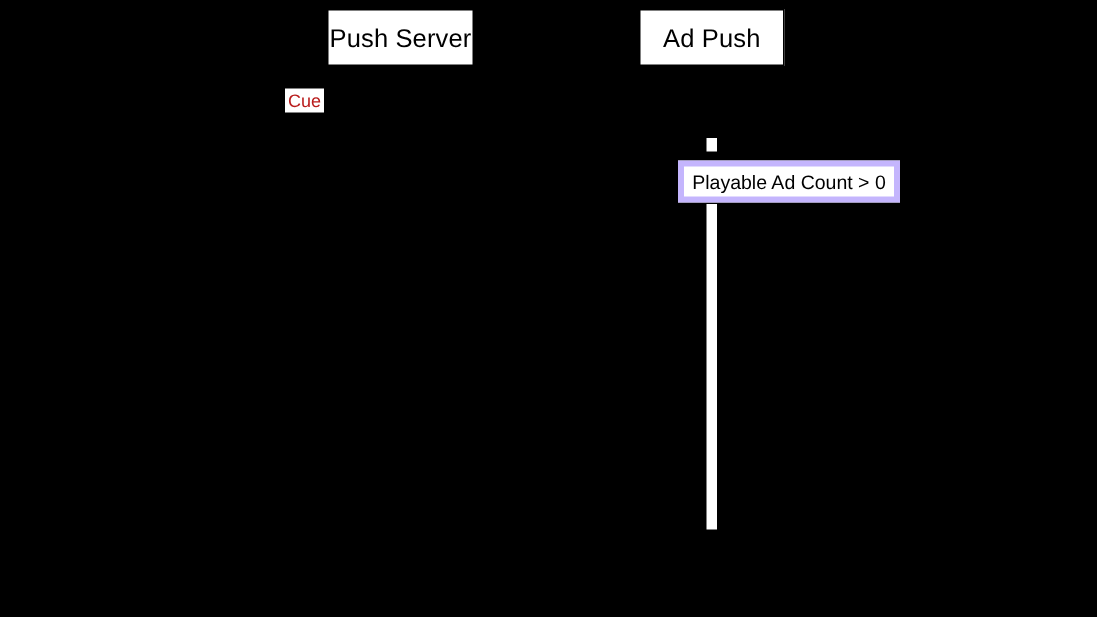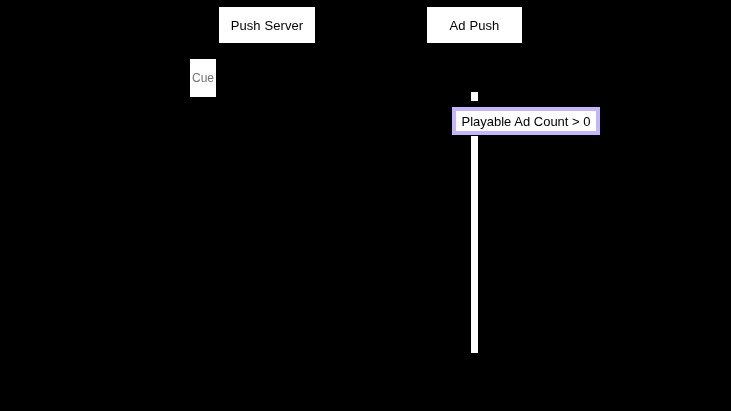--- a/index.html
+++ b/index.html
@@ -18,33 +18,33 @@
   
   .participant {
     position: absolute;
     background: #ffffff;
     color: #000000;
     border: 1px solid #000000;
     box-sizing: border-box;
     display: flex;
     align-items: center;
     justify-content: center;
-    font-size: 13px;
+    font-size: 17px;
     line-height: 1;
     letter-spacing: 0.1px;
     white-space: nowrap;
   }
   
   .note-label {
     position: absolute;
     background: #ffffff;
-    color: #737373;
+    color: #b91c1c;
     font-size: 12px;
     line-height: 14px;
-    padding: 12px 2px;
+    padding: 1px 2px;
     box-sizing: border-box;
     white-space: nowrap;
   }
   
   .condition-box {
     position: absolute;
     background: #ffffff;
     color: #000000;
     border: 4px solid #c4b5fd;
     box-sizing: border-box;

